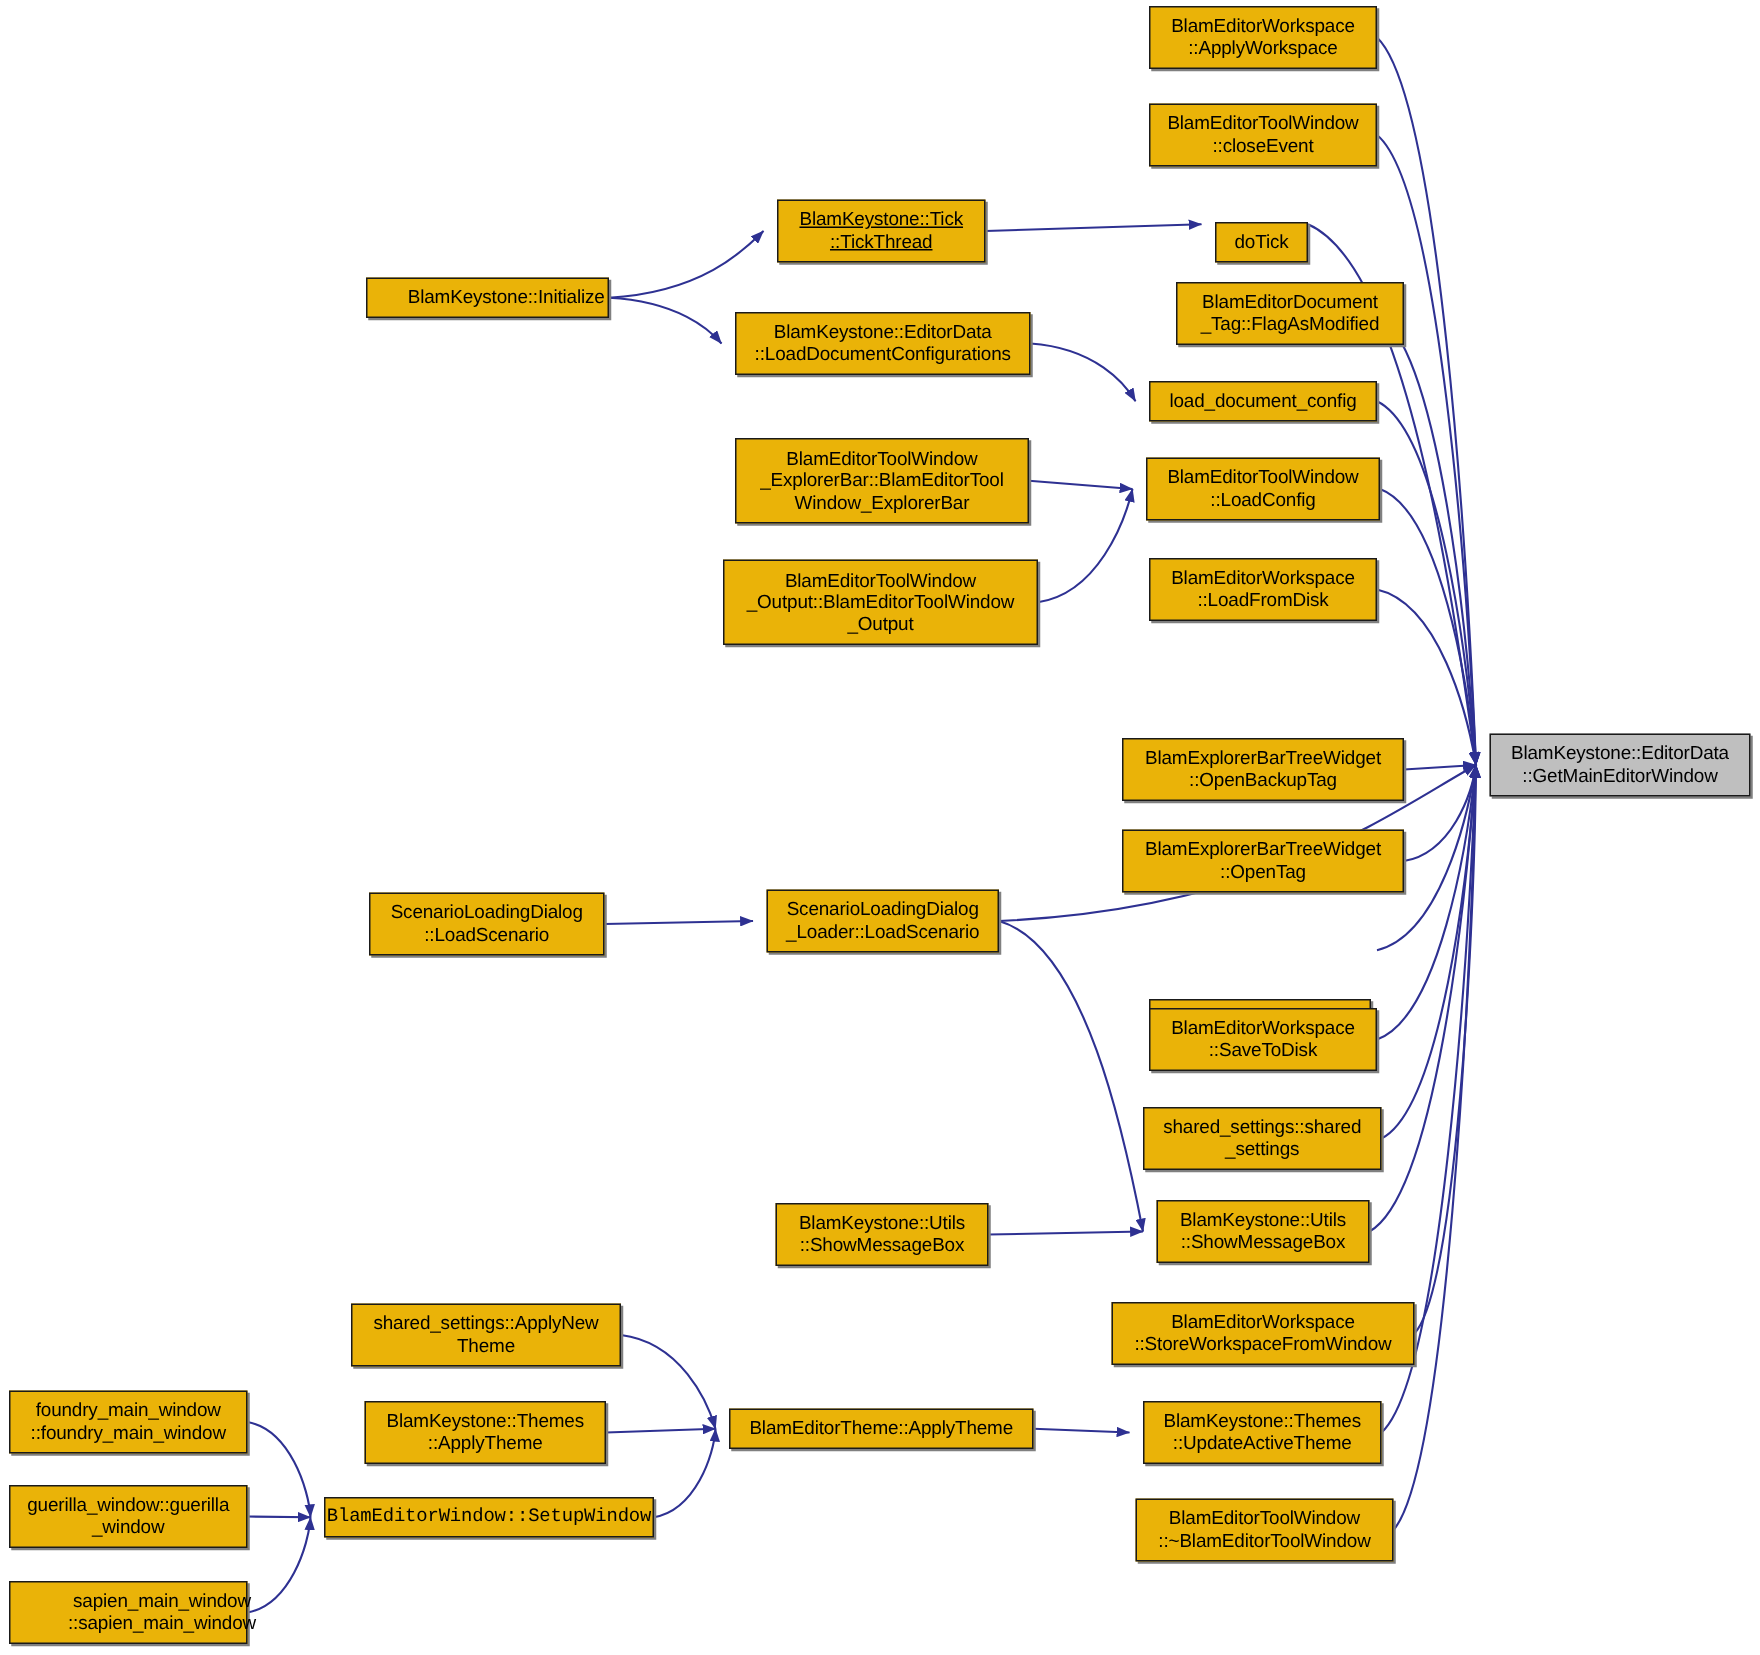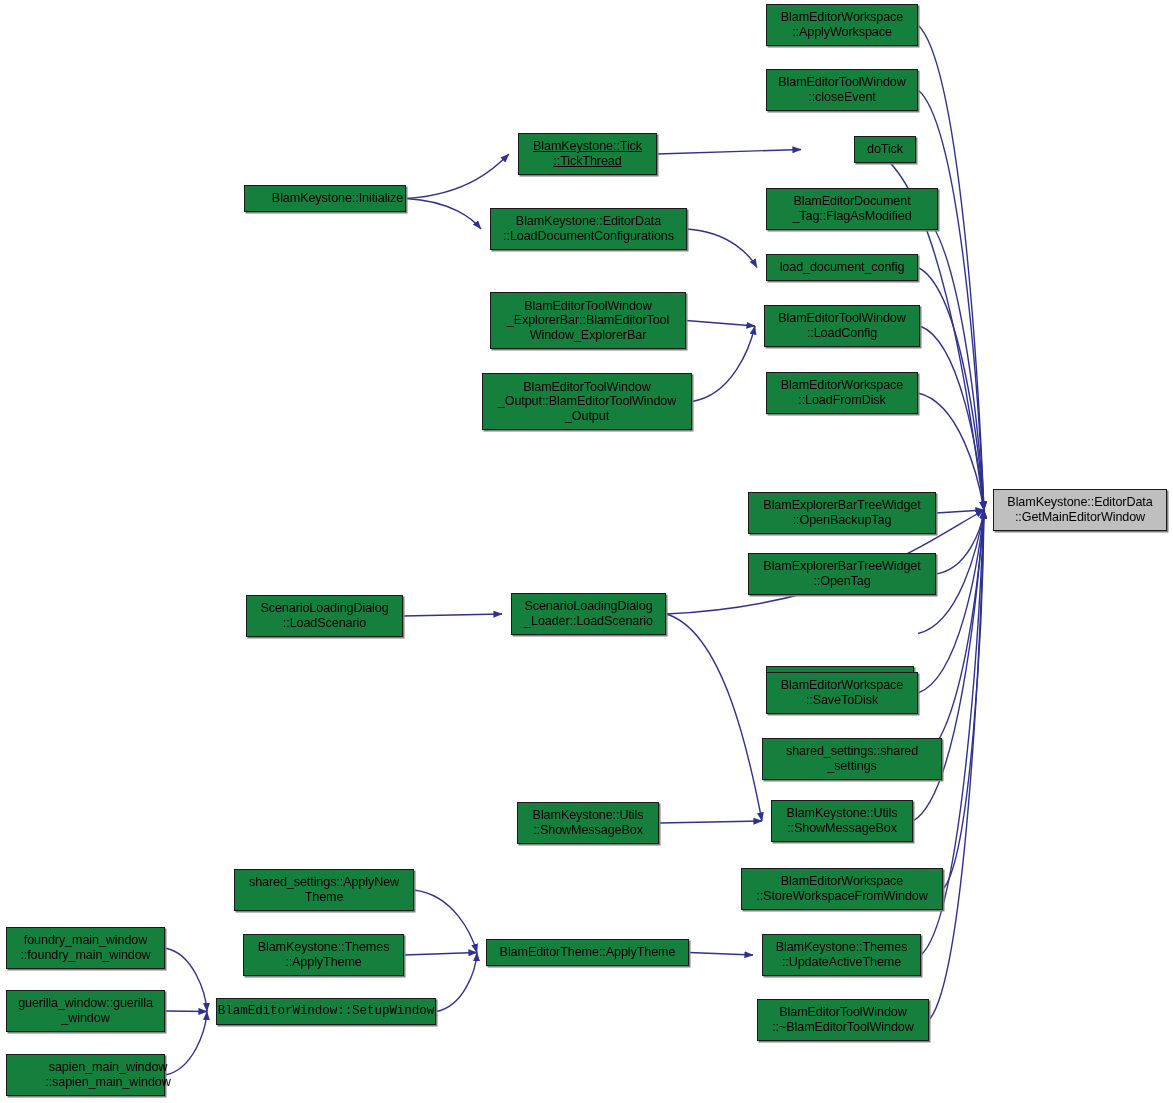--- a/index.html
+++ b/index.html
@@ -8,21 +8,21 @@
     width:1173px;height:1103px;
     background:#ffffff;
     font-family:"Liberation Sans", sans-serif;
     overflow:hidden;
   }
   #edges{position:absolute;left:0;top:0;width:1173px;height:1103px;pointer-events:none;}
   .node{
     position:absolute;
     box-sizing:border-box;
     border:1px solid #1a1a1a;
-    background:#15803d;
+    background:#eab308;
     box-shadow:1.5px 1.5px 0 0 #808080;
     display:flex;
     align-items:center;
     justify-content:center;
     text-align:center;
     font-size:12.6px;
     line-height:14.6px;
     color:#000000;
     letter-spacing:-0.1px;
     white-space:pre-line;
@@ -76,23 +76,23 @@
         <path d="M929,1020 C964.2,979.2 980.2,663 984,510" marker-end="url(#arrow)"></path>
       </g>
   </svg>
   <div id="node-layer">
       <div class="node" style="left: 766px; top: 4px; width: 152px; height: 42px;">BlamEditorWorkspace
 ::ApplyWorkspace</div>
       <div class="node" style="left: 766px; top: 69px; width: 152px; height: 42px;">BlamEditorToolWindow
 ::closeEvent</div>
       <div class="node" style="left: 518px; top: 133px; width: 139px; height: 42px; text-decoration: underline;">BlamKeystone::Tick
 ::TickThread</div>
-      <div class="node" style="left: 810px; top: 136px; width: 62px; height: 27px; margin-left: 44px;">doTick</div>
+      <div class="node" style="left: 810px; top: 148px; width: 62px; height: 27px;">doTick</div>
       <div class="node" style="left: 244px; top: 185px; width: 162px; height: 27px; padding-left: 28px;">BlamKeystone::Initialize</div>
-      <div class="node" style="left: 766px; top: 188px; width: 172px; height: 42px;">BlamEditorDocument
+      <div class="node" style="left: 784px; top: 188px; width: 152px; height: 42px;">BlamEditorDocument
 _Tag::FlagAsModified</div>
       <div class="node" style="left: 490px; top: 208px; width: 197px; height: 42px;">BlamKeystone::EditorData
 ::LoadDocumentConfigurations</div>
       <div class="node" style="left: 766px; top: 254px; width: 152px; height: 27px;">load_document_config</div>
       <div class="node" style="left: 490px; top: 292px; width: 196px; height: 57px;">BlamEditorToolWindow
 _ExplorerBar::BlamEditorTool
 Window_ExplorerBar</div>
       <div class="node" style="left: 764px; top: 305px; width: 156px; height: 42px;">BlamEditorToolWindow
 ::LoadConfig</div>
       <div class="node" style="left: 766px; top: 372px; width: 152px; height: 42px;">BlamEditorWorkspace
@@ -106,21 +106,21 @@
 ::GetMainEditorWindow</div>
       <div class="node" style="left: 748px; top: 553px; width: 188px; height: 42px;">BlamExplorerBarTreeWidget
 ::OpenTag</div>
       <div class="node" style="left: 246px; top: 595px; width: 157px; height: 42px;">ScenarioLoadingDialog
 ::LoadScenario</div>
       <div class="node" style="left: 511px; top: 593px; width: 155px; height: 42px;">ScenarioLoadingDialog
 _Loader::LoadScenario</div>
       <div class="node" style="left: 766px; top: 620px; width: 148px; height: 27px; margin-top: 46px;">grip_frame::paintEvent</div>
       <div class="node" style="left: 766px; top: 672px; width: 152px; height: 42px;">BlamEditorWorkspace
 ::SaveToDisk</div>
-      <div class="node" style="left: 762px; top: 738px; width: 180px; height: 42px;">shared_settings::shared
+      <div class="node" style="left: 762px; top: 738px; width: 159px; height: 42px;">shared_settings::shared
 _settings</div>
       <div class="node" style="left: 517px; top: 802px; width: 142px; height: 42px;">BlamKeystone::Utils
 ::ShowMessageBox</div>
       <div class="node" style="left: 771px; top: 800px; width: 142px; height: 42px;">BlamKeystone::Utils
 ::ShowMessageBox</div>
       <div class="node" style="left: 234px; top: 869px; width: 180px; height: 42px;">shared_settings::ApplyNew
 Theme</div>
       <div class="node" style="left: 741px; top: 868px; width: 202px; height: 42px;">BlamEditorWorkspace
 ::StoreWorkspaceFromWindow</div>
       <div class="node" style="left: 6px; top: 927px; width: 159px; height: 42px;">foundry_main_window

